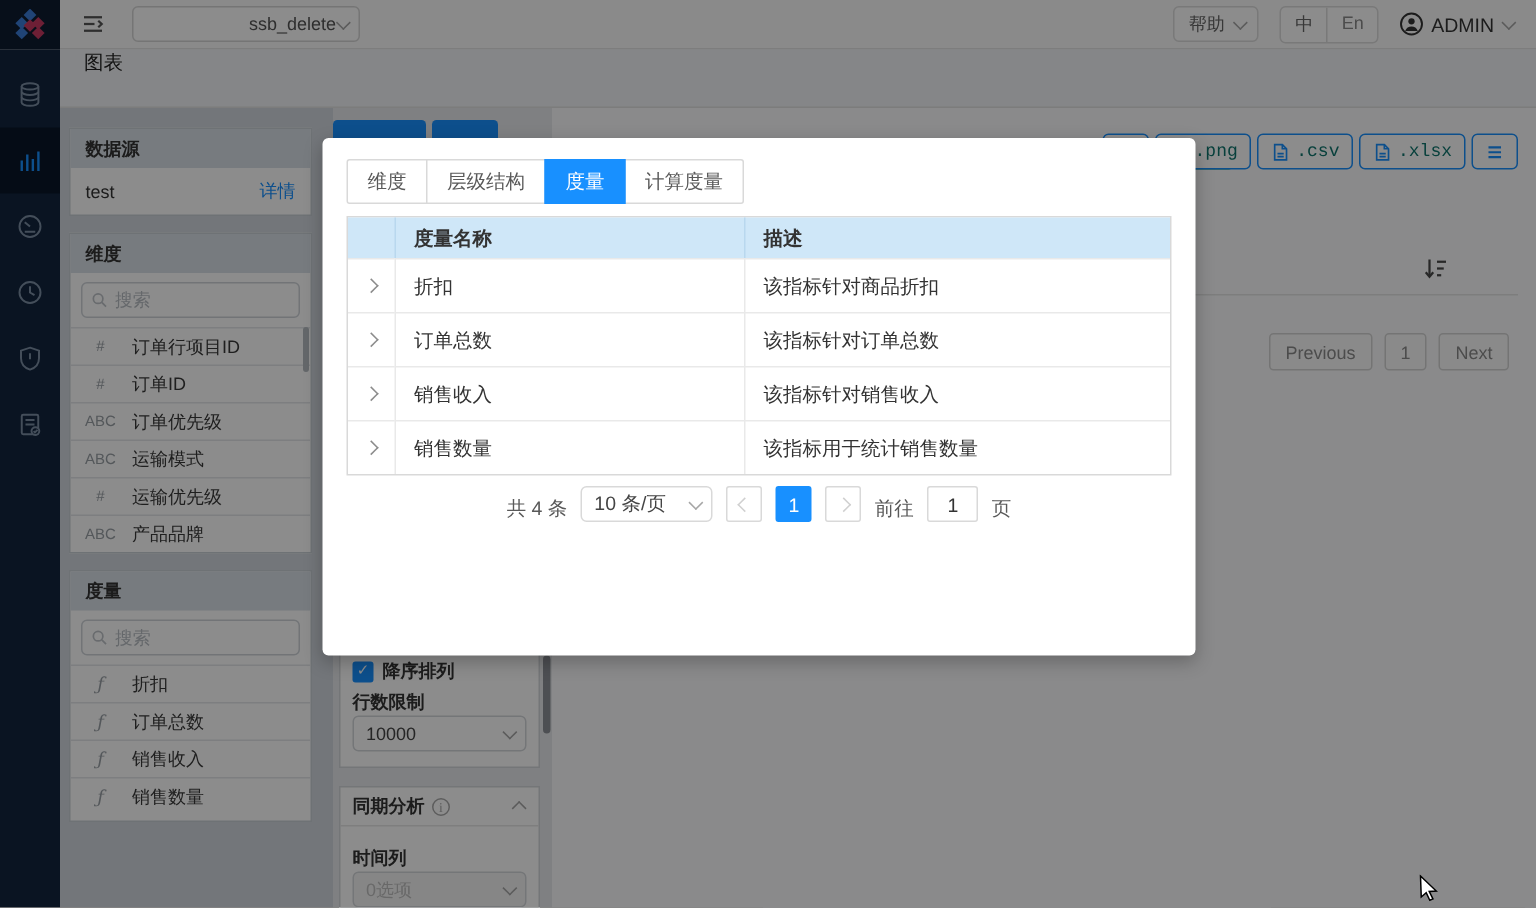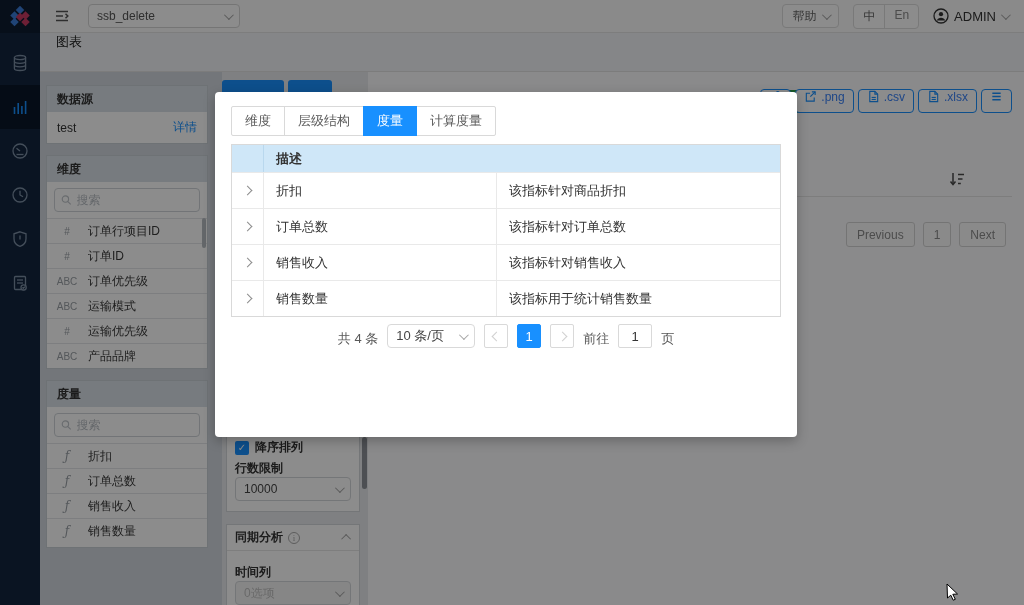--- a/index.html
+++ b/index.html
@@ -6,21 +6,21 @@
   html,body { background:#444; }
   .app {
     position:relative; width:1024px; height:605px; overflow:hidden;
     background:#fafbfc; font-family:"Liberation Sans","DejaVu Sans",sans-serif;
     font-size:12px; color:#333;
   }
   
   .logo-block { position:absolute; left:0; top:0; width:40px; height:33px; background:#0e1c30; z-index:2; display:flex; align-items:center; justify-content:center; }
   .topbar { position:absolute; left:40px; top:0; right:0; height:33px; background:#fbfbfb; border-bottom:1px solid #e4e4e4; display:flex; align-items:center; }
   .hamburger { margin-left:14px; cursor:pointer; display:flex; }
-  .view-select { margin-left:18px; width:152px; height:24px; border:1px solid #d6d6d6; border-radius:4px; background:#fff; display:flex; align-items:center; padding:0 8px; color:#555; justify-content:space-between; }
+  .view-select { margin-left:18px; width:152px; height:24px; border:1px solid #d6d6d6; border-radius:4px; background:#fff; display:flex; align-items:center; padding:0 8px; color:#555; justify-content:flex-end; }
   .topbar-right { margin-left:auto; display:flex; align-items:center; gap:14px; padding-right:16px; }
   .help-select { height:24px; border:1px solid #dcdcdc; border-radius:4px; background:#fff; display:flex; align-items:center; gap:6px; padding:0 9px; color:#666; }
   .lang-group { display:flex; border:1px solid #dcdcdc; border-radius:4px; overflow:hidden; background:#fff; }
   .lang-group span { padding:3px 9px; color:#666; }
   .lang-group span + span { border-left:1px solid #dcdcdc; color:#8a8a8a; }
   .user-menu { display:flex; align-items:center; gap:5px; color:#333; font-size:13px; }
   
   .crumb-bar { position:absolute; left:40px; top:33px; right:0; height:39px; background:#f3f5f7; border-bottom:1px solid #e2e2e2; display:flex; align-items:flex-start; padding-left:16px; }
   .crumb-bar .title { font-size:13px; color:#222; }
   
@@ -60,21 +60,21 @@
   .cohort-head { height:26px; border-bottom:1px solid #e6e6e6; display:flex; align-items:center; padding:0 8px; gap:5px; }
   .info-icon { width:12px; height:12px; border:1px solid #aaa; border-radius:50%; color:#aaa; font-size:9px; line-height:11px; text-align:center; font-family:"Liberation Serif",serif; }
   .cohort-head .chev { margin-left:auto; }
   .timecol-label { position:absolute; top:39px; left:8px; }
   .timecol-select { position:absolute; top:56px; left:8px; right:8px; background:#f5f5f5; color:#bfbfbf; }
   .cfg-scroll-thumb { position:absolute; right:1px; top:365px; width:5px; height:52px; background:#8d9197; border-radius:3px; }
   
   .chart-area { position:absolute; left:368px; top:72px; right:0; bottom:0; background:#fbfcfd; }
   .save-btn-green { position:absolute; left:410px; top:18px; width:44px; height:23px; background:#2aa14a; border-radius:3px; }
   .export-bar { position:absolute; right:12px; top:17px; display:flex; gap:4px; }
-  .exp-btn { height:24px; border:1px solid #1890ff; border-radius:4px; background:#fff; color:#3b82f6; display:flex; align-items:flex-start; gap:4px; padding:0 8px; font-size:12px; cursor:pointer; }
+  .exp-btn { height:24px; border:1px solid #1890ff; border-radius:4px; background:#fff; color:#0f766e; display:flex; align-items:center; gap:4px; padding:0 8px; font-size:12px; cursor:pointer;font-family:Liberation Mono, monospace; }
   .exp-btn svg { stroke:#1890ff; }
   .sort-icon-wrap { position:absolute; right:58px; top:98px; cursor:pointer; }
   .table-divider { position:absolute; left:12px; right:12px; top:124px; border-top:1px solid #e4e4e4; }
   .bg-pagination { position:absolute; right:18px; top:150px; display:flex; gap:8px; align-items:center; }
   .pg-btn { height:25px; border:1px solid #d4d4d4; border-radius:3px; background:#fcfcfc; color:#8a8a8a; display:flex; align-items:center; justify-content:center; padding:0 10px; font-size:12px; }
   
   .overlay { position:absolute; inset:0; background:rgba(0,0,0,0.45); z-index:50; }
   .modal { position:absolute; left:215px; top:92px; width:582px; height:345px; background:#fff; border-radius:4px; box-shadow:0 4px 12px rgba(0,0,0,.25); z-index:60; display:flex; flex-direction:column; }
   .modal-head { height:38px; border-bottom:1px solid #e8e8e8; display:flex; align-items:center; padding:0 16px; }
   .modal-title { font-size:14px; font-weight:bold; color:#262626; }
@@ -391,20 +391,21 @@
       <div class="mtabs">
         <div class="mtab">维度</div>
         <div class="mtab">层级结构</div>
         <div class="mtab active">度量</div>
         <div class="mtab">计算度量</div>
       </div>
 
       <div class="mtable">
         <div class="mt-row mt-head">
           <div class="mt-cell"></div>
+          <div class="mt-cell">度量名称</div>
           <div class="mt-cell">描述</div>
         </div>
         <div class="mt-body">
           <div class="mt-row">
             <div class="mt-cell mt-expand">
                 <span class="chev chev-right"></span>
               </div>
             <div class="mt-cell">折扣</div>
             <div class="mt-cell">该指标针对商品折扣</div>
           </div>

